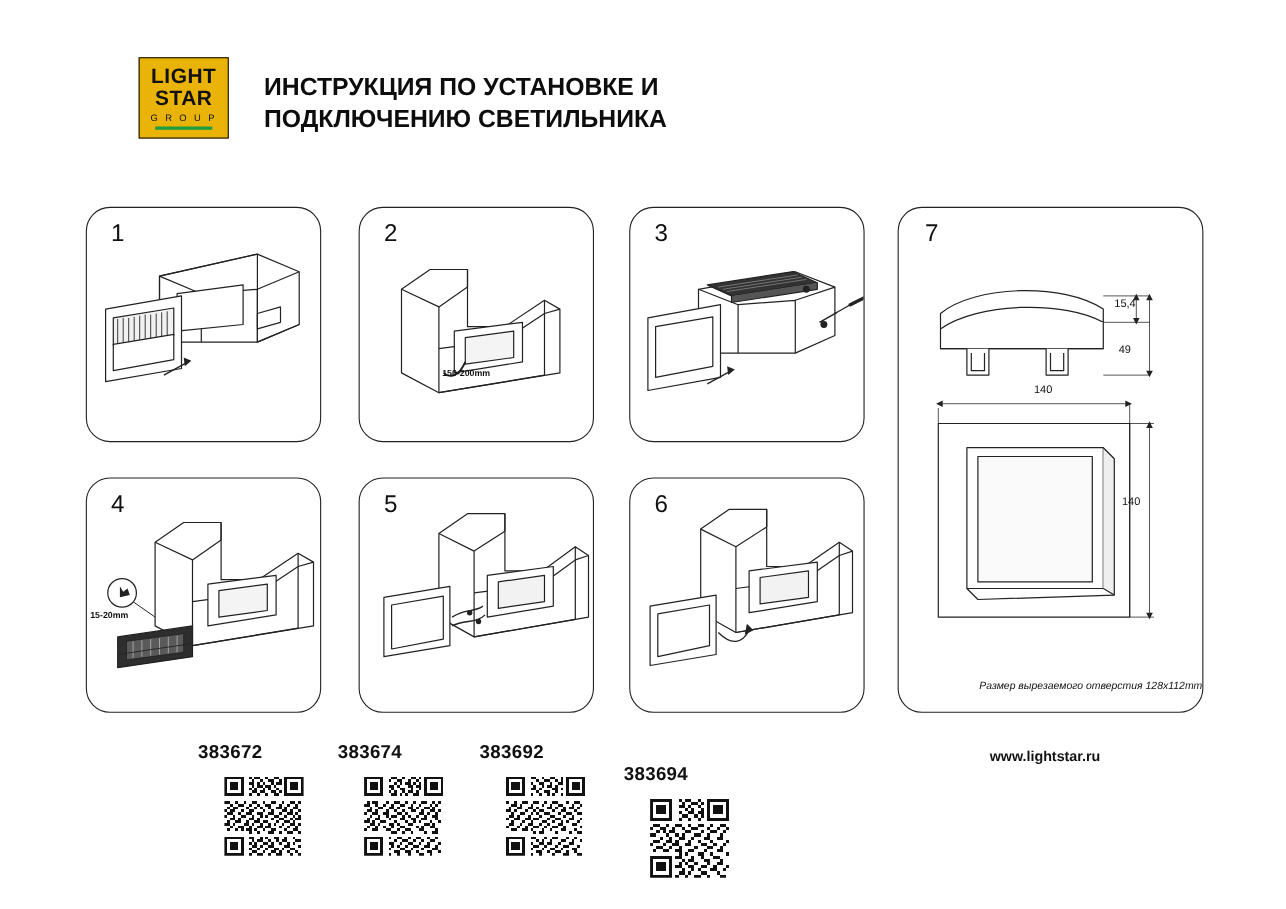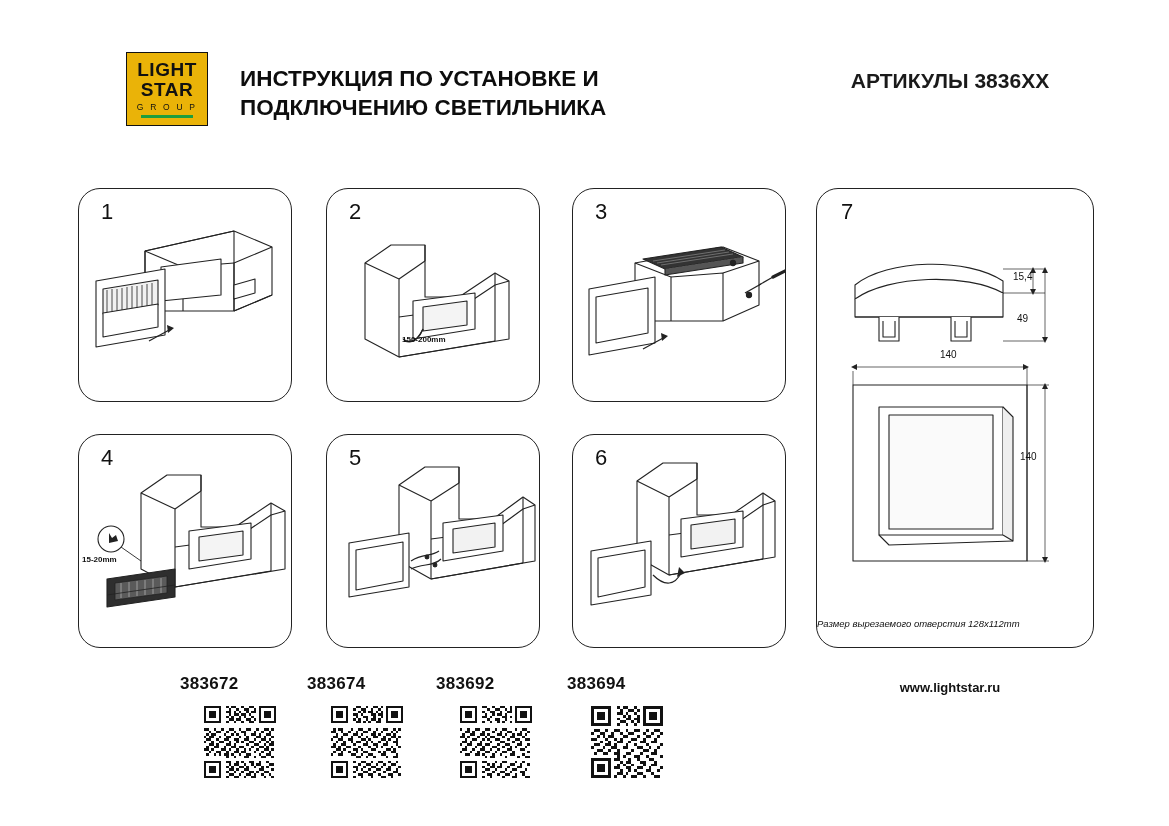--- a/index.html
+++ b/index.html
@@ -56,21 +56,21 @@
   .p7 .num{left:24px;top:10px;}
 
   .panel svg{position:absolute;left:0;top:0;width:100%;height:100%;}
 
   .cap{
     position:absolute;font-size:8px;font-weight:bold;color:#111;
   }
   .p2 .cap{left:75px;top:146px;}
   .p4 .cap{left:3px;top:120px;text-align:center;}
   .p7 .note{
-    position:absolute;left:0;bottom:18px;width:100%;text-align:left;
+    position:absolute;left:0;bottom:18px;width:100%;text-align:right;
     font-size:9.5px;font-style:italic;color:#111;
   }
   .dim{
     position:absolute;font-size:10px;color:#111;
   }
   .d154{left:196px;top:82px;}
   .d49{left:200px;top:124px;}
   .d140t{left:123px;top:160px;}
   .d140r{left:203px;top:262px;}
 
@@ -83,21 +83,21 @@
   .code .num{
     font-size:17px;font-weight:bold;color:#111;letter-spacing:.3px;
   }
   .qr{
     margin:12px auto 0;width:72px;height:72px;
     background-repeat:no-repeat;
   }
   .c0{left:0;}
   .c1{left:127px;}
   .c2{left:256px;}
-  .c3{left:387px;}
+  .c3{left:387px;margin-top:20px;}
   .site{
     position:absolute;left:800px;top:20px;width:300px;text-align:center;
     font-size:13px;font-weight:bold;color:#111;
   }
 </style>
 </head>
 <body>
 
 <div class="page">
 
@@ -106,21 +106,20 @@
     <div class="logo">
       <div class="l1">LIGHT</div>
       <div class="l2">STAR</div>
       <div class="l3">G R O U P</div>
       <div class="bar"></div>
     </div>
 
     <div class="title">ИНСТРУКЦИЯ ПО УСТАНОВКЕ И ПОДКЛЮЧЕНИЮ СВЕТИЛЬНИКА</div>
 
     <div class="series">
-      <div class="s2">АРТИКУЛЫ 3836XX</div>
     </div>
   </div>
 
   <div class="panel p1">
     <div class="num">1</div>
     <svg viewBox="0 0 212 212">
       <g fill="none" stroke="#222" stroke-width="1.1" stroke-linejoin="round">
 
         <path d="M66 62 L155 42 L193 58 L193 106 L155 122 L66 122 Z" fill="#fff"></path>
         <path d="M66 62 L155 42"></path>

